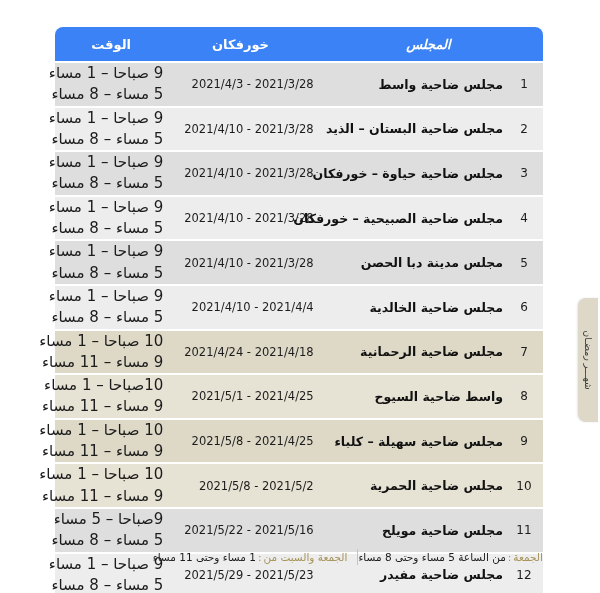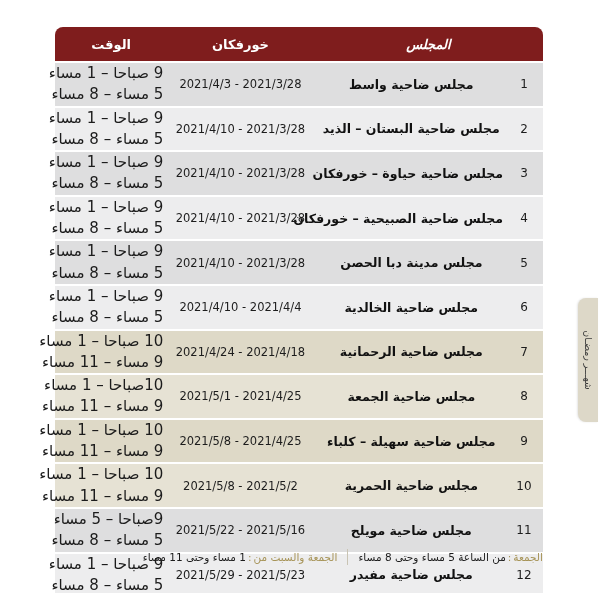--- a/index.html
+++ b/index.html
@@ -56,21 +56,21 @@
   }
 
   table.sched {
     width: 100%;
     border-collapse: separate;
     border-spacing: 0 2px;
     table-layout: fixed;
   }
 
   thead th {
-    background: #7f1d1d;
+    background: #3b82f6;
     color: #ffffff;
     font-size: 13px;
     font-weight: bold;
     height: 34px;
     vertical-align: middle;
     text-align: center;
     padding: 0;
   }
   thead th.col-council { border-radius: 0 8px 0 0; font-style: italic; }
   thead th.col-time    { border-radius: 8px 0 0 0; }
@@ -103,29 +103,28 @@
     gap: 10px;
   }
   .row-num {
     flex: 0 0 22px;
     text-align: center;
     font-size: 12px;
     color: #1c1c1c;
   }
   .council-name {
     flex: 1 1 auto;
-    text-align: center;
     font-size: 12.5px;
     font-weight: bold;
     color: #111111;
     white-space: nowrap;
   }
 
   td.date {
-    text-align: center;
+    text-align: right;
     font-size: 11.5px;
     color: #1c1c1c;
     direction: ltr;
     font-weight: normal;
   }
 
   td.time {
     text-align: center;
     font-size: 15px;
     color: #1c1c1c;
@@ -147,21 +146,21 @@
     align-items: flex-start;
     gap: 0;
     z-index: 2;
   }
   .foot-col {
     line-height: 1.55;
     font-size: 10.5px;
   }
   .foot-right {
     flex: 0 0 auto;
-    padding-left: 10px;
+    padding-left: 0;
     border-left: 1px solid #c9c4b4;
     text-align: left;
   }
   .foot-left {
     flex: 0 0 auto;
     padding-right: 10px;
     text-align: right;
   }
   .foot-line { white-space: nowrap; }
   .lbl {
@@ -288,21 +287,21 @@
             <td class="date">2021/4/24 - 2021/4/18</td>
             <td class="time">
               <span class="tline">10 صباحا – 1 مساء</span>
               <span class="tline">9 مساء – 11 مساء</span>
             </td>
           </tr>
           <tr class="band-d">
             <td class="council">
               <div class="council-inner">
                 <span class="row-num">8</span>
-                <span class="council-name">مجلس ضاحية الجمعة</span>
+                <span class="council-name">واسط ضاحية السيوح</span>
               </div>
             </td>
             <td class="date">2021/5/1 - 2021/4/25</td>
             <td class="time">
               <span class="tline">10صباحا – 1 مساء</span>
               <span class="tline">9 مساء – 11 مساء</span>
             </td>
           </tr>
           <tr class="band-c">
             <td class="council">

